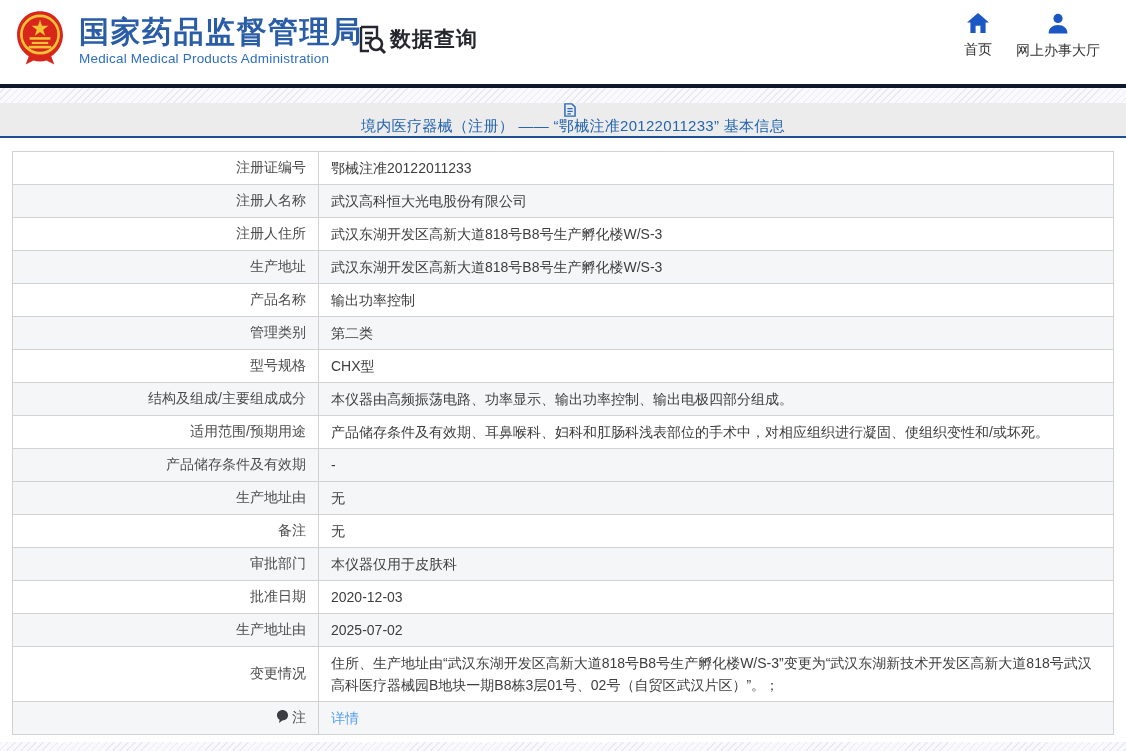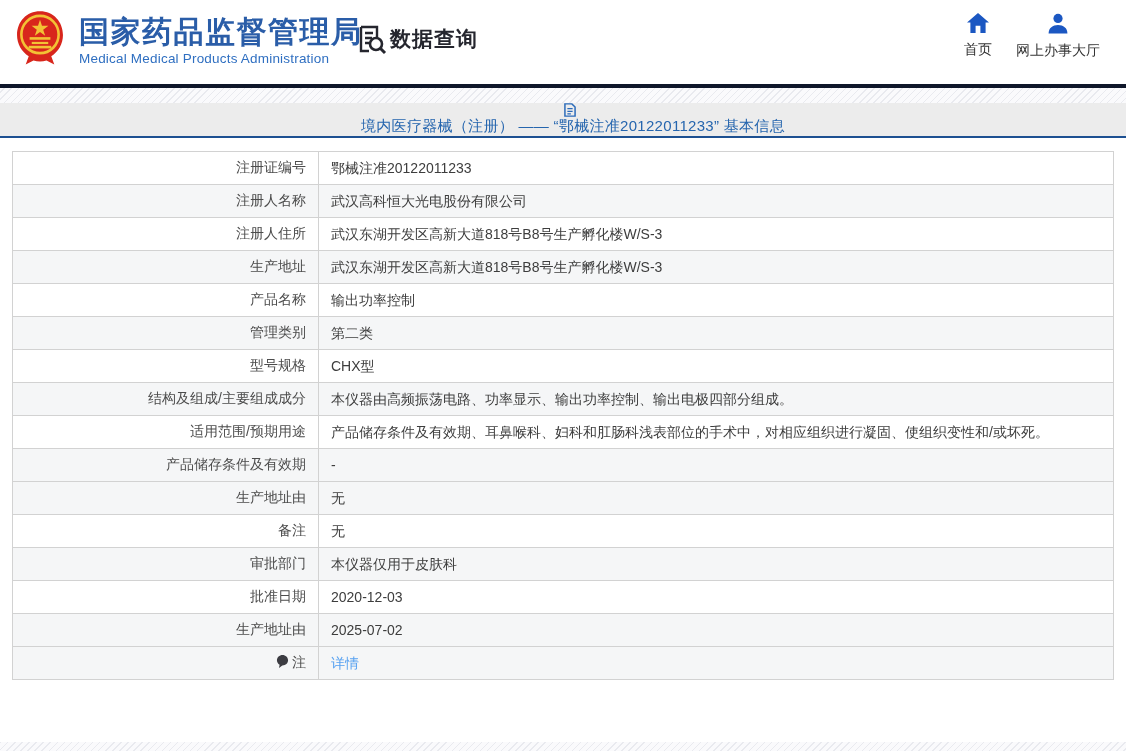--- a/index.html
+++ b/index.html
@@ -155,20 +155,24 @@
           <td class="value-cell"><span>本仪器仅用于皮肤科</span></td>
         </tr>
         <tr>
           <td class="label-cell"><span>批准日期</span></td>
           <td class="value-cell"><span>2020-12-03</span></td>
         </tr>
         <tr class="row-alt">
           <td class="label-cell"><span>生产地址由</span></td>
           <td class="value-cell"><span>2025-07-02</span></td>
         </tr>
+        <tr>
+          <td class="label-cell"><span>变更情况</span></td>
+          <td class="value-cell"><span>住所、生产地址由“武汉东湖开发区高新大道818号B8号生产孵化楼W/S-3”变更为“武汉东湖新技术开发区高新大道818号武汉高科医疗器械园B地块一期B8栋3层01号、02号（自贸区武汉片区）”。；</span></td>
+        </tr>
         <tr class="row-alt">
           <td class="label-cell"><svg class="note-icon" width="13" height="15" viewBox="0 0 14 16">
               <path d="M7 1 C3.7 1 1 3.5 1 6.6 c0 2 1.1 3.8 2.9 4.8 L3.2 15 l3.6-2.8 c.1 0 .1 0 .2 0 3.3 0 6-2.5 6-5.6 C13 3.5 10.3 1 7 1z" fill="#3c3c42"></path>
             </svg><span>注</span></td>
           <td class="value-cell"><a class="detail-link" href="#">详情</a></td>
         </tr>
       </tbody>
   </table>
 </div>
 

